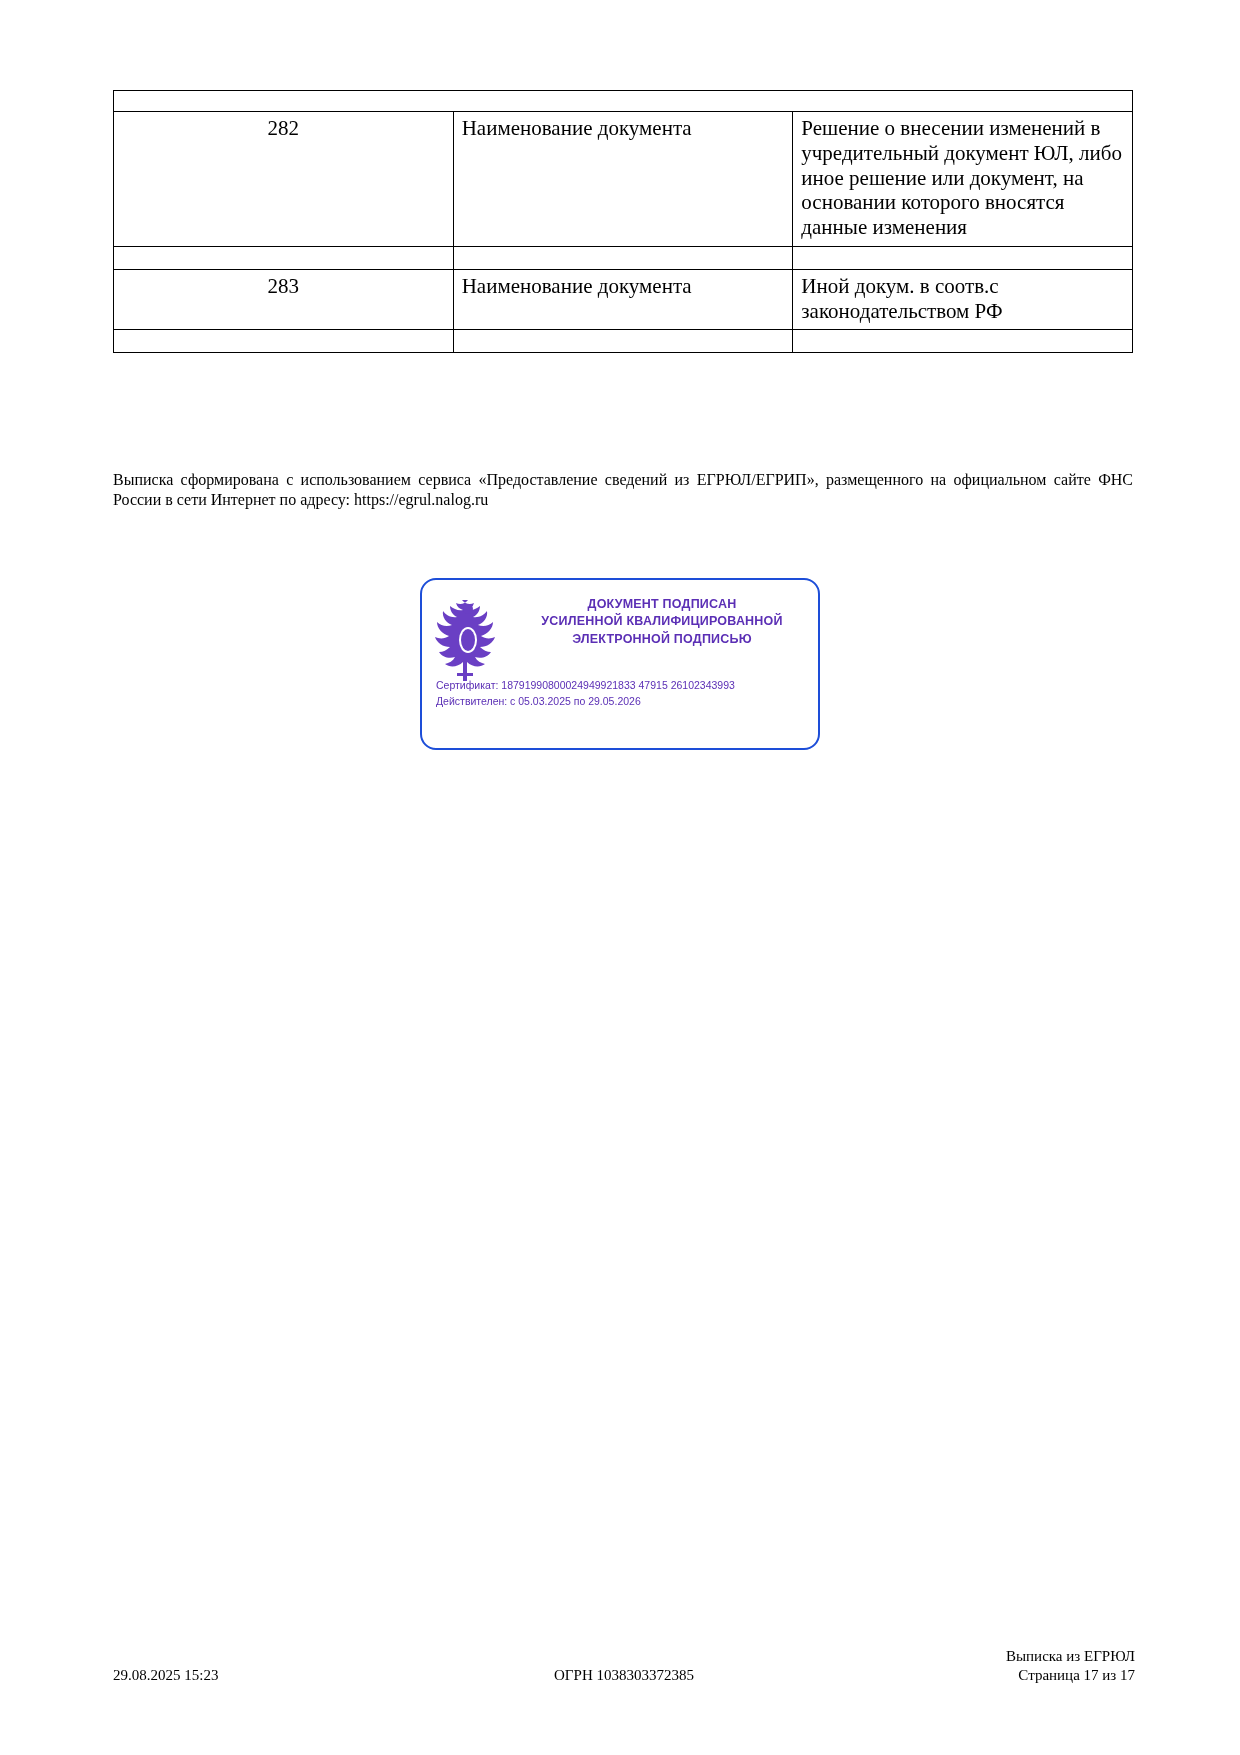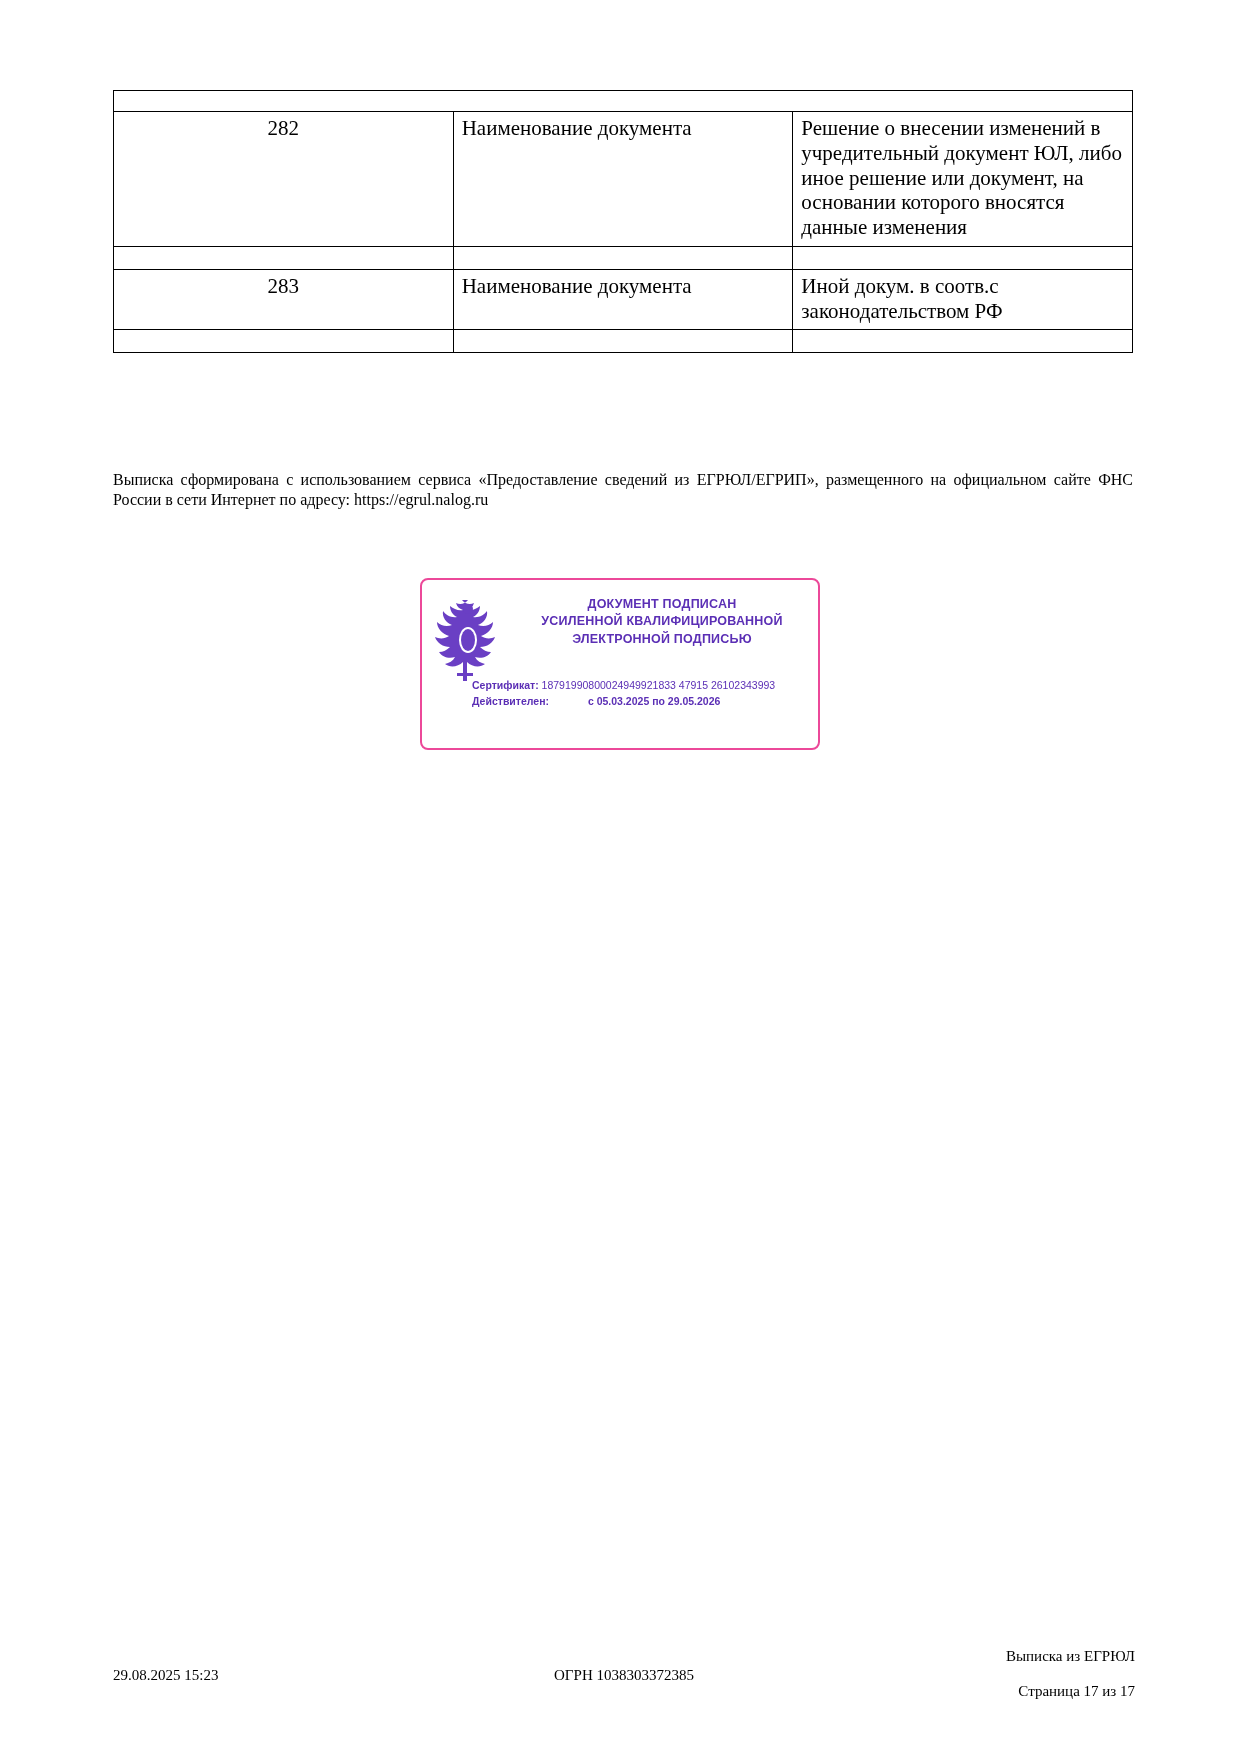--- a/index.html
+++ b/index.html
@@ -64,22 +64,22 @@
     text-align: justify;
   }
 
   
   .stamp {
     position: absolute;
     left: 420px;
     top: 578px;
     width: 400px;
     height: 172px;
-    border: 2px solid #ec4899;
-    border-radius: 8px;
+    border: 2px solid #1d4ed8;
+    border-radius: 16px;
     box-sizing: border-box;
     background: #ffffff;
     padding-left: 24px;
   }
   .stamp-emblem {
     position: absolute;
     left: 10px;
     top: 14px;
     width: 72px;
     height: 92px;
@@ -100,21 +100,21 @@
   .stamp-details {
     position: absolute;
     left: 14px;
     top: 98px;
     width: 372px;
     color: #5b2fb5;
     font-family: "Liberation Sans", sans-serif;
     font-size: 10.5px;
     line-height: 1.42;
   }
-  .stamp-details .lbl { font-weight: bold; margin-left: 36px; }
+  .stamp-details .lbl { font-weight: normal; }
   .stamp-details .row { margin-bottom: 1px; }
 
   
   .footer {
     position: absolute;
     left: 113px;
     top: 1648px;
     width: 1022px;
     font-size: 15px;
   }
@@ -122,21 +122,21 @@
     font-size: 15px;
     margin-bottom: 2px;
     text-align: right;
   }
   .footer-row {
     position: relative;
     height: 20px;
   }
   .footer-left   { position: absolute; left: 0; top: 0; }
   .footer-center { position: absolute; left: 0; right: 0; top: 0; text-align: center; }
-  .footer-right  { position: absolute; right: 0; top: 16px; }
+  .footer-right  { position: absolute; right: 0; top: 0; }
 </style>
 </head>
 <body>
 
 <div class="page">
 
   <table class="doc-table">
     <tbody>
         <tr class="thin-top-row">
       <td colspan="3"></td>

